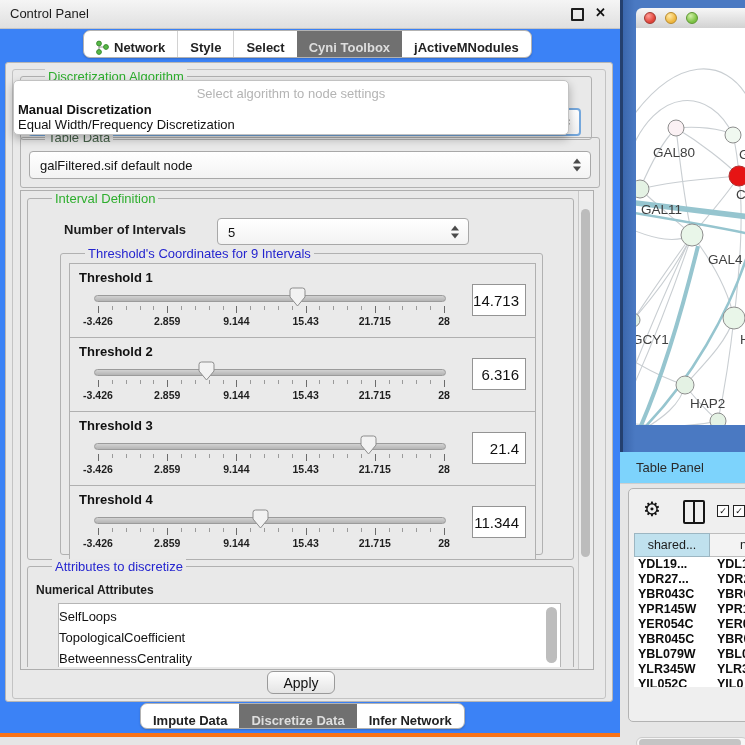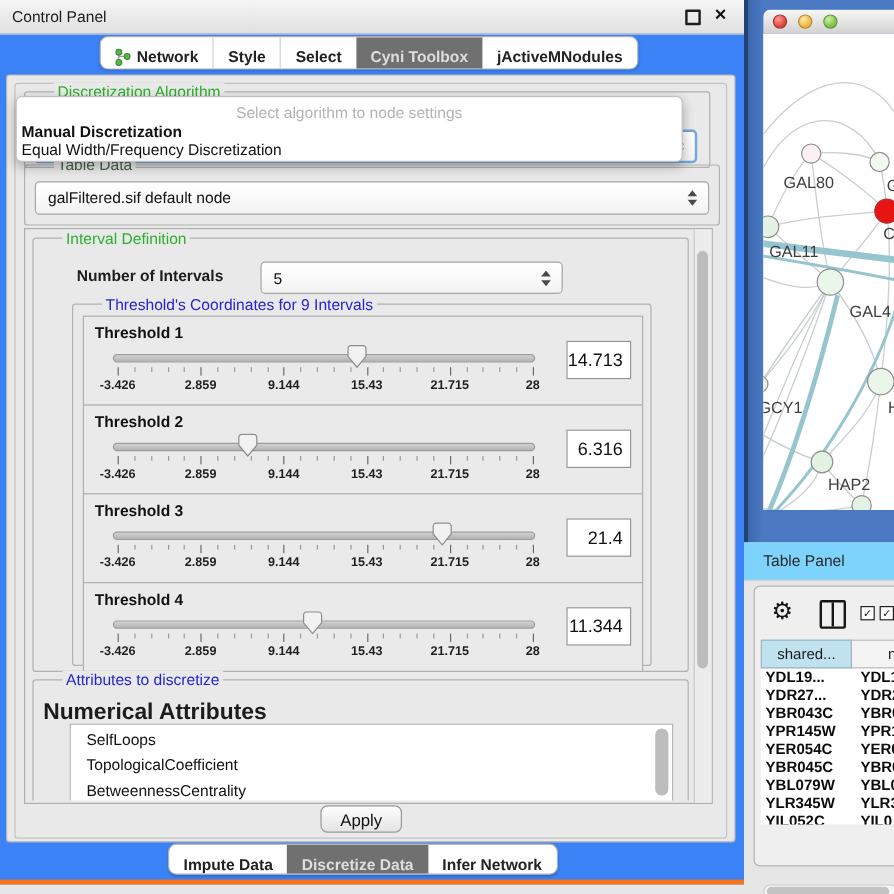--- a/index.html
+++ b/index.html
@@ -64,23 +64,23 @@
   .th-panel:first-child{margin-top:0;}
   .th-label{position:absolute;left:9px;top:6px;font-size:13px;font-weight:bold;color:#111;}
   .th-track{position:absolute;left:24px;right:89px;top:31px;height:7px;border:1px solid #9b9b9b;border-radius:4px;background:linear-gradient(#d2d2d2,#b4b4b4);box-sizing:border-box;}
   .th-thumb{position:absolute;top:23px;width:17px;height:20px;}
   .th-tick{position:absolute;top:42px;width:1px;height:4px;background:#9a9a9a;}
   .th-tick.major{height:7px;background:#6b6b6b;}
   .th-ticklabel{position:absolute;top:51px;transform:translateX(-50%);font-size:10.5px;font-weight:bold;color:#1f1f1f;}
   .th-value{position:absolute;right:9px;top:20px;width:54px;height:32px;background:#fff;border:1px solid #949494;box-sizing:border-box;display:flex;align-items:center;justify-content:flex-end;padding-right:6px;font-size:15px;color:#111;}
 
   .attr-group{left:6px;top:375px;width:545px;height:148px;}
-  .attr-title{position:absolute;left:8px;top:16px;font-size:19px;font-weight:bold;}
+  .attr-title{position:absolute;left:8px;top:16px;font-size:12px;font-weight:bold;}
   .attr-list{position:absolute;left:30px;top:36px;width:501px;height:108px;background:#fff;border:1px solid #b5b5b5;}
-  .attr-item{padding-left:13px;line-height:21px;font-size:13px;color:#111;white-space:nowrap;}
+  .attr-item{line-height:21px;font-size:13px;color:#111;white-space:nowrap;}
   .attr-list-pad{height:2px;}
   .list-scroll-thumb{position:absolute;right:3px;top:3px;width:11px;height:56px;background:#bdbdbd;border-radius:6px;}
 
   .apply-btn{position:absolute;left:254px;top:601px;width:68px;height:23px;background:linear-gradient(#fefefe,#e4e4e4);border:1px solid #9a9a9a;border-radius:6px;font-size:14px;font-family:"Liberation Sans",sans-serif;color:#111;}
 
   
   .right-region{position:absolute;left:620px;top:0;width:125px;height:452px;
      background:linear-gradient(90deg,#24406f 0,#24406f 3px,#3b67ad 3px,#4a79c2 15px,#4a79c2 100%);}
   .net-titlebar{position:absolute;left:16px;top:8px;width:109px;height:20px;background:linear-gradient(#f7f7f7,#d2d2d2);border-top-left-radius:6px;border-bottom:1px solid #979797;}
   .tl{position:absolute;top:4px;width:12px;height:12px;border-radius:50%;box-sizing:border-box;}

